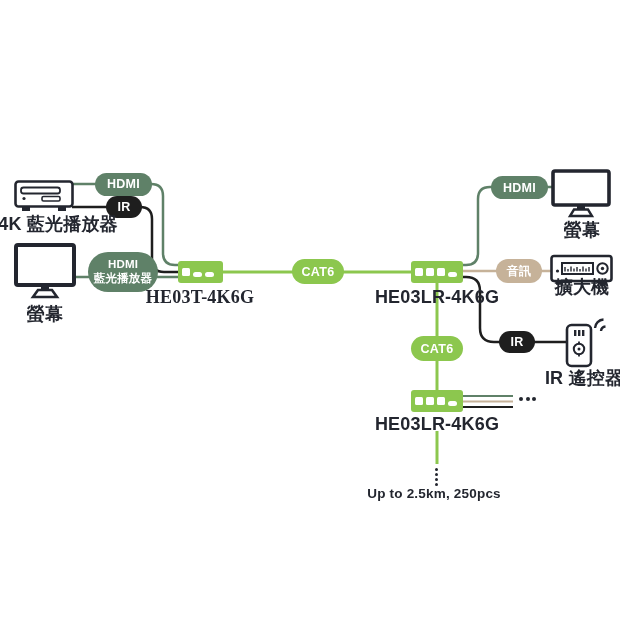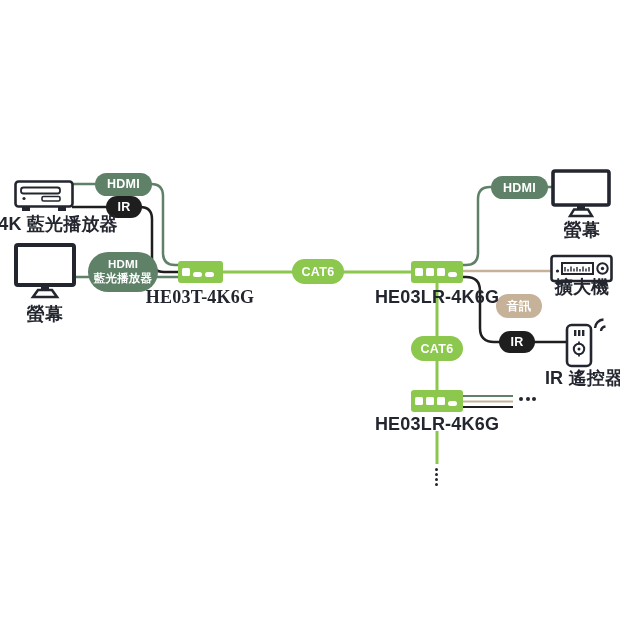--- a/index.html
+++ b/index.html
@@ -20,21 +20,21 @@
   .w-tan{stroke:var(--tan);stroke-width:2.5;}
   .w-green{stroke:var(--bright-green);stroke-width:3;}
   .w-thin{stroke-width:2.2;}
 
   .pill{position:absolute;z-index:3;display:flex;align-items:center;justify-content:center;
     color:#fff;font-weight:700;border-radius:999px;font-size:12.5px;letter-spacing:.3px;
     white-space:nowrap;}
   .pill-sage{background:var(--sage-green);}
   .pill-black{background:var(--black);}
   .pill-green{background:var(--bright-green);}
-  .pill-tan{background:var(--tan);margin-top:35px;}
+  .pill-tan{background:var(--tan);}
   .pill-2line{flex-direction:column;line-height:1.2;font-size:11.5px;letter-spacing:.2px;}
 
   .device{position:absolute;z-index:3;background:var(--bright-green);border-radius:3px;
     display:flex;align-items:center;padding:0 4px;gap:3px;}
   .port-sq{width:8px;height:8px;background:#fff;border-radius:1.5px;}
   .port-dash{width:9px;height:4.5px;background:#fff;border-radius:2.5px;margin-top:5px;}
 
   .lbl{position:absolute;z-index:3;font-weight:700;color:var(--text);font-size:18px;
     text-align:center;white-space:nowrap;transform:translateX(-50%);letter-spacing:.2px;}
   .lbl-note{font-size:13.5px;}
@@ -197,14 +197,15 @@
   </div>
 
   <div class="lbl" style="left:58px;top:212px;">4K 藍光播放器</div>
   <div class="lbl" style="left:45px;top:302px;">螢幕</div>
   <div class="lbl" style="left:200px;top:287px;font-family:Liberation Serif, serif;">HE03T-4K6G</div>
   <div class="lbl" style="left:437px;top:287px;">HE03LR-4K6G</div>
   <div class="lbl" style="left:582px;top:218px;">螢幕</div>
   <div class="lbl" style="left:582px;top:275px;">擴大機</div>
   <div class="lbl" style="left:584px;top:366px;">IR 遙控器</div>
   <div class="lbl" style="left:437px;top:414px;">HE03LR-4K6G</div>
+  <div class="lbl lbl-note" style="left:434px;top:486px;">Up to 2.5km, 250pcs</div>
 
 </div>
 
 </body></html>

